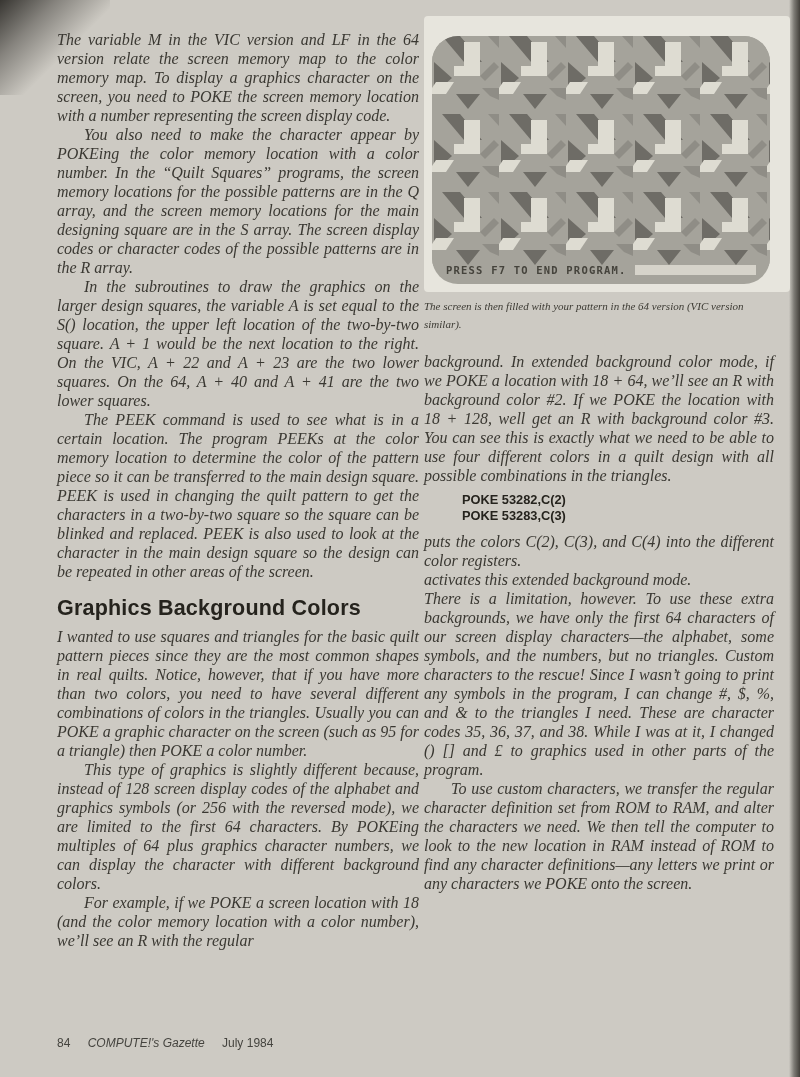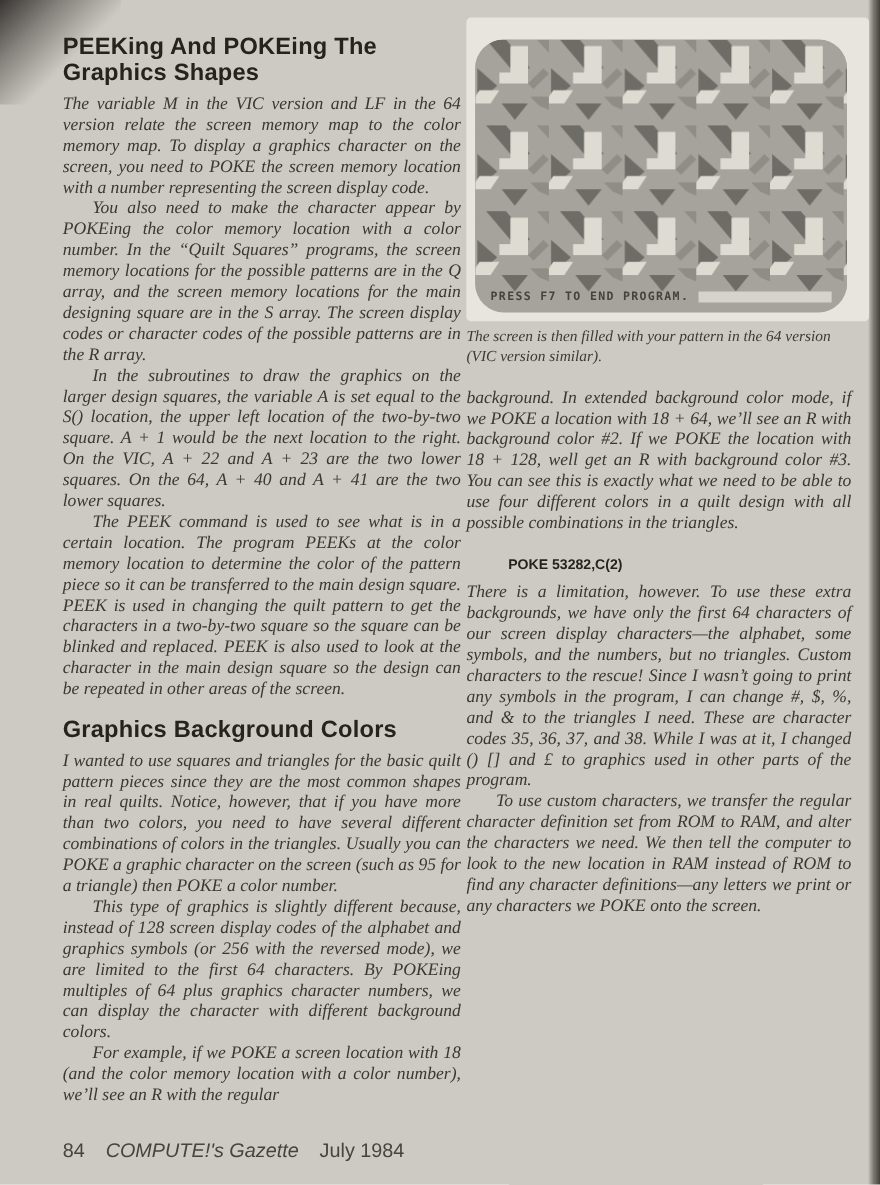--- a/index.html
+++ b/index.html
@@ -34,27 +34,27 @@
   p{
     margin:0;
     font-size:16px;line-height:19px;
     text-align:justify;
     hyphens:auto;
     font-style:italic;
   }
   p.indent{text-indent:27px;}
   p.caption{
     font-style:italic;
-    font-size:14px;line-height:17.5px;
+    font-size:11px;line-height:17.5px;
     text-align:left;
     margin-bottom:19px;
     color:var(--caption-ink,#3c3a33);
   }
   .code{
-    margin:20px 0 8px 38px;
+    margin:7px 0 8px 38px;
     font-family:"Liberation Sans", sans-serif;
     font-weight:bold;
     font-size:12.8px;line-height:16px;
     color:var(--heading-ink,#25231d);
   }
   
   .photo{
     position:absolute;left:424px;top:16px;width:366px;height:276px;
     background:var(--photo-bg,#e7e5dd);
     border-radius:4px;
@@ -84,35 +84,34 @@
   }
   .screen-strip{
     flex:1;height:10px;margin-left:8px;
     background:var(--pattern-light,#dedcd2);
     opacity:.85;
   }
   
   .footer{
     position:absolute;left:57px;top:1036px;
     font-family:"Liberation Sans", sans-serif;
-    font-size:18px;color:var(--footer-ink,#45443f);
+    font-size:12px;color:var(--footer-ink,#45443f);
   }
   .footer span{margin-right:14px;}
   .footer .mag{font-style:italic;}
 </style>
 </head>
 <body>
 
 <div class="page">
 
   <div class="corner-shadow"></div>
   <div class="edge-strip"></div>
 
   <div class="col-left">
-    <h1>PEEKing And POKEing The Graphics Shapes</h1>
     <p>The variable M in the VIC version and LF in the 64 version relate the screen memory map to the color memory map. To display a graphics character on the screen, you need to POKE the screen memory location with a number representing the screen display code.</p>
     <p class="indent">You also need to make the character appear by POKEing the color memory location with a color number. In the “Quilt Squares” programs, the screen memory locations for the possible patterns are in the Q array, and the screen memory locations for the main designing square are in the S array. The screen display codes or character codes of the possible patterns are in the R array.</p>
     <p class="indent">In the subroutines to draw the graphics on the larger design squares, the variable A is set equal to the S() location, the upper left location of the two-by-two square. A + 1 would be the next location to the right. On the VIC, A + 22 and A + 23 are the two lower squares. On the 64, A + 40 and A + 41 are the two lower squares.</p>
     <p class="indent">The PEEK command is used to see what is in a certain location. The program PEEKs at the color memory location to determine the color of the pattern piece so it can be transferred to the main design square. PEEK is used in changing the quilt pattern to get the characters in a two-by-two square so the square can be blinked and replaced. PEEK is also used to look at the character in the main design square so the design can be repeated in other areas of the screen.</p>
     <h2 class="mid">Graphics Background Colors</h2>
     <p>I wanted to use squares and triangles for the basic quilt pattern pieces since they are the most common shapes in real quilts. Notice, however, that if you have more than two colors, you need to have several different combinations of colors in the triangles. Usually you can POKE a graphic character on the screen (such as 95 for a triangle) then POKE a color number.</p>
     <p class="indent">This type of graphics is slightly different because, instead of 128 screen display codes of the alphabet and graphics symbols (or 256 with the reversed mode), we are limited to the first 64 characters. By POKEing multiples of 64 plus graphics character numbers, we can display the character with different background colors.</p>
     <p class="indent">For example, if we POKE a screen location with 18 (and the color memory location with a color number), we’ll see an R with the regular</p>
   </div>
 
@@ -139,21 +138,24 @@
         <span class="screen-strip"></span>
       </div>
     </div>
   </div>
 
   <div class="col-right">
     <p class="caption">The screen is then filled with your pattern in the 64 version (VIC version similar).</p>
     <p>background. In extended background color mode, if we POKE a location with 18 + 64, we’ll see an R with background color #2. If we POKE the location with 18 + 128, well get an R with background color #3. You can see this is exactly what we need to be able to use four different colors in a quilt design with all possible combinations in the triangles.</p>
     <div class="code">
       <div>POKE 53282,C(2)</div>
+      <div>POKE 53283,C(3)</div>
     </div>
+    <p>puts the colors C(2), C(3), and C(4) into the different color registers.</p>
+    <p>activates this extended background mode.</p>
     <p>There is a limitation, however. To use these extra backgrounds, we have only the first 64 characters of our screen display characters—the alphabet, some symbols, and the numbers, but no triangles. Custom characters to the rescue! Since I wasn’t going to print any symbols in the program, I can change #, $, %, and &amp; to the triangles I need. These are character codes 35, 36, 37, and 38. While I was at it, I changed () [] and £ to graphics used in other parts of the program.</p>
     <p class="indent">To use custom characters, we transfer the regular character definition set from ROM to RAM, and alter the characters we need. We then tell the computer to look to the new location in RAM instead of ROM to find any character definitions—any letters we print or any characters we POKE onto the screen.</p>
   </div>
 
   <div class="footer">
     <span>84</span>
     <span class="mag">COMPUTE!'s Gazette</span>
     <span>July 1984</span>
   </div>
 

